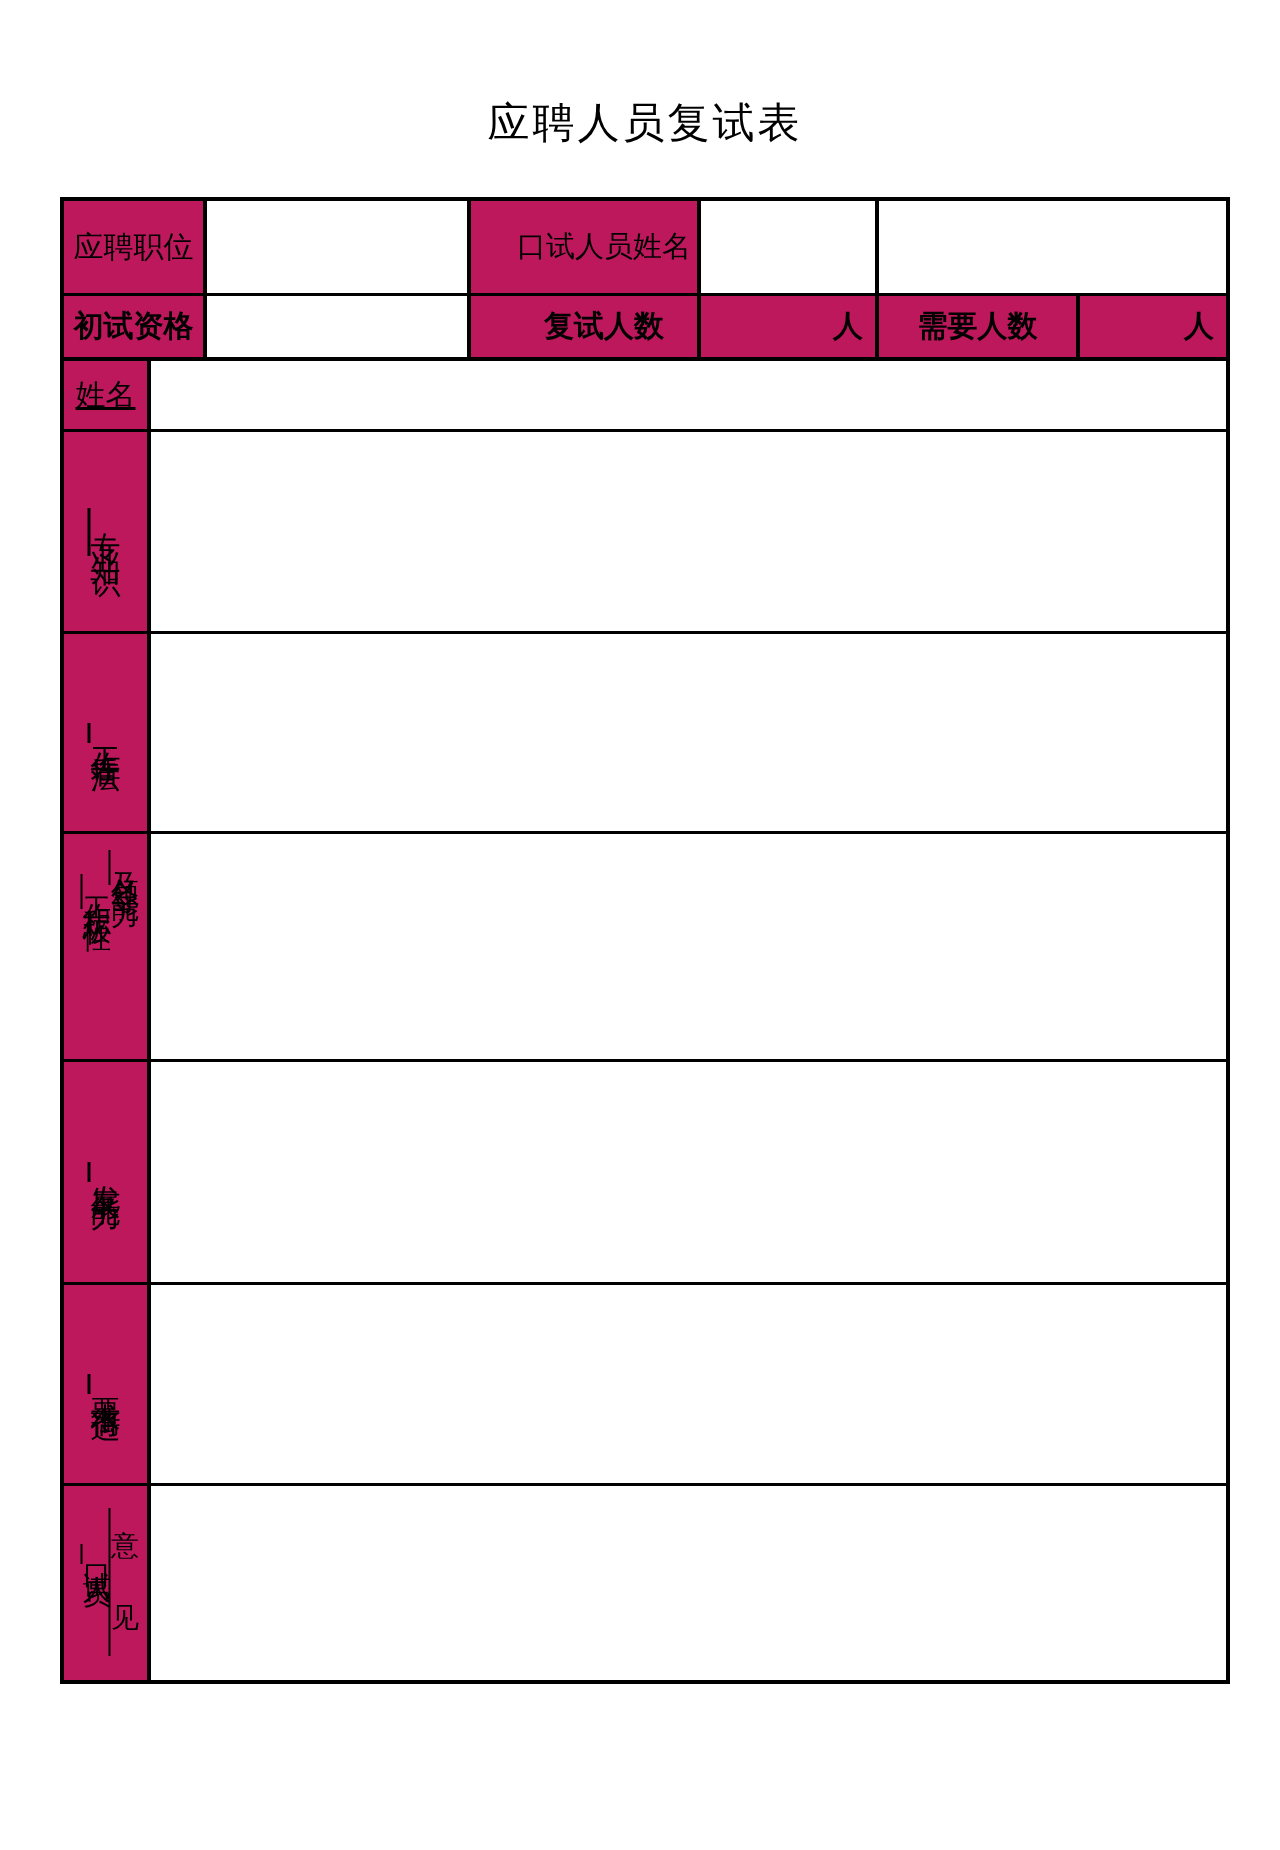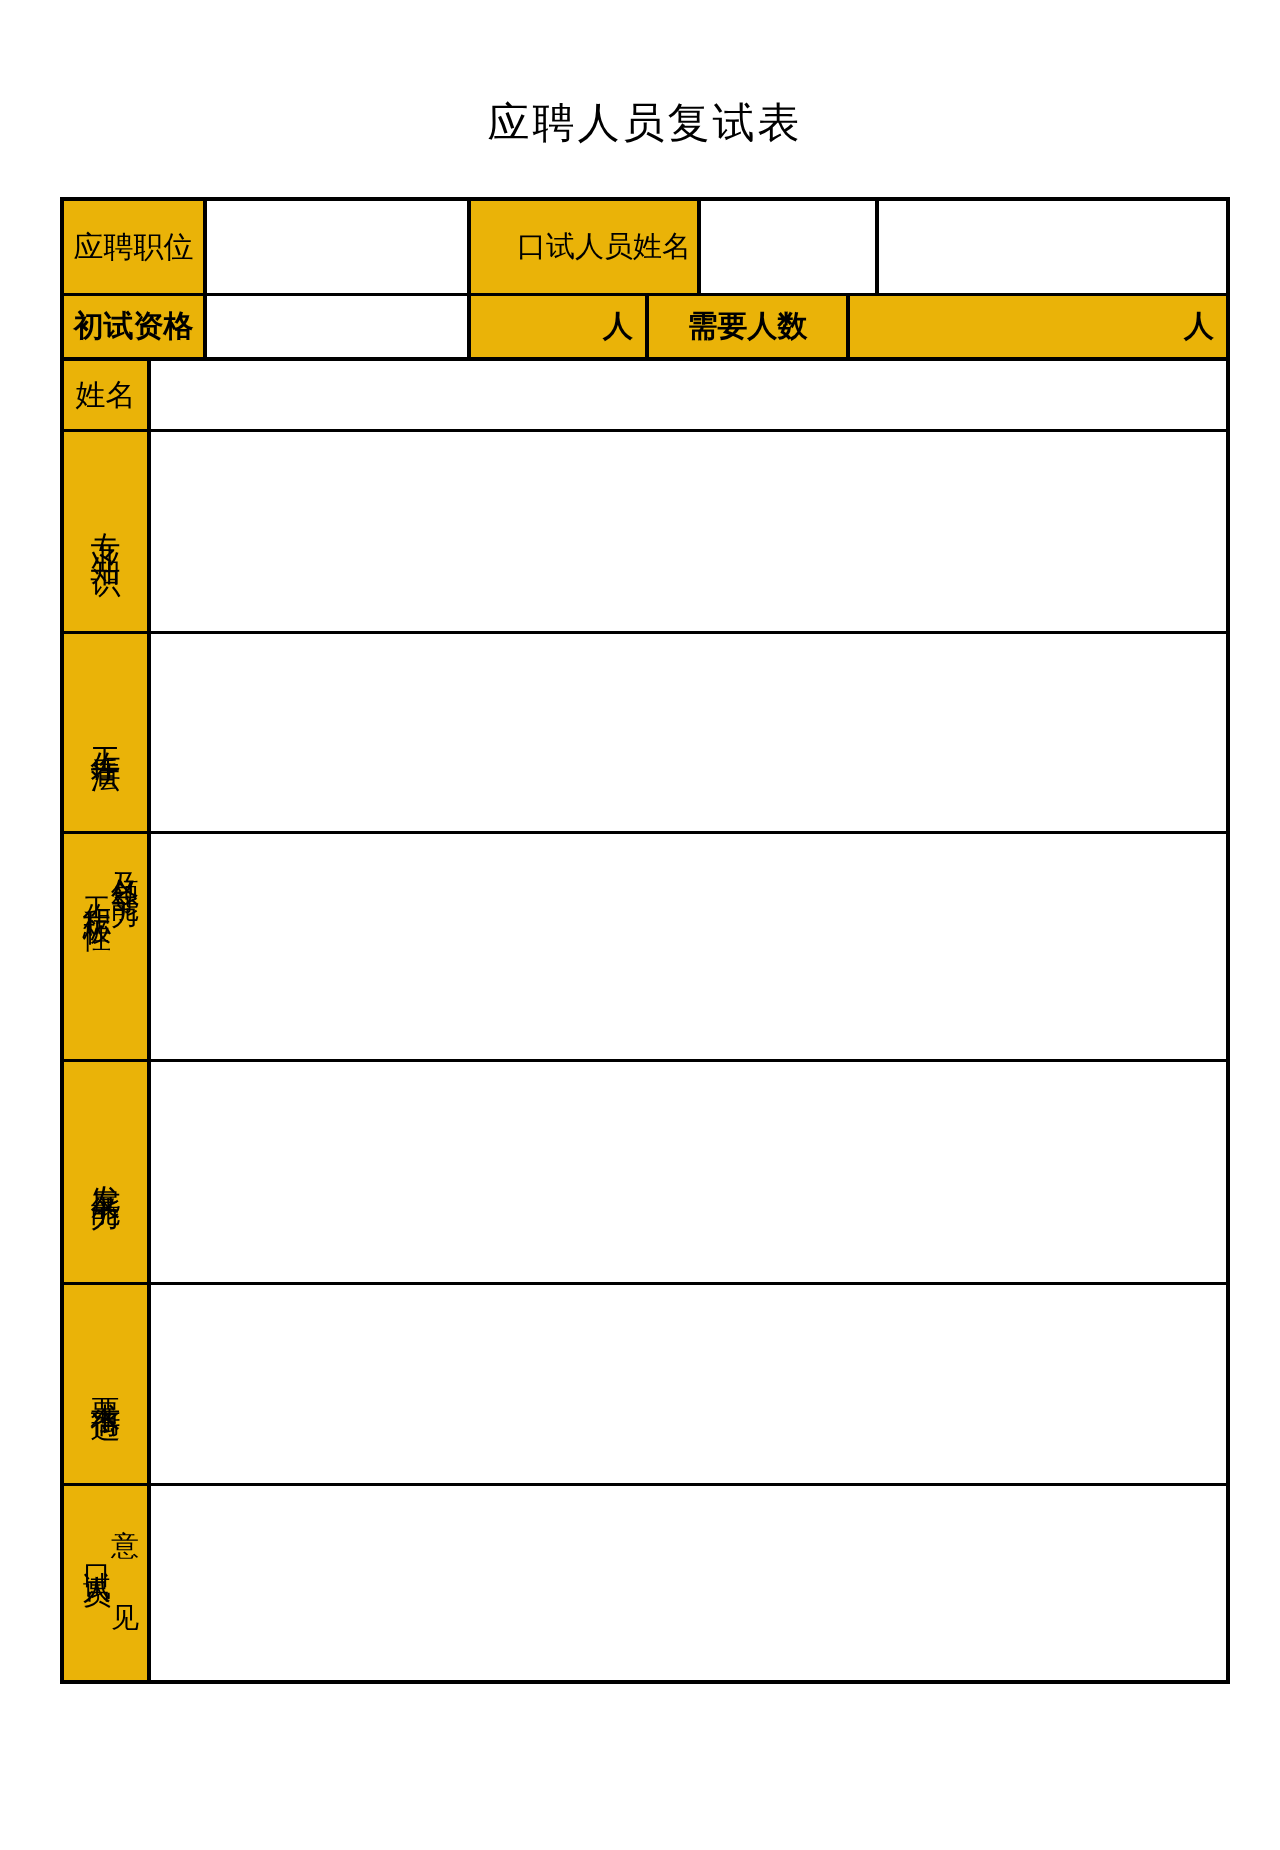--- a/index.html
+++ b/index.html
@@ -29,21 +29,21 @@
   .form-table {
     position: absolute;
     left: 60px;
     top: 197px;
     width: 1170px;
     height: 1487px;
     border: 4px solid #000;
     box-sizing: border-box;
     display: flex;
     flex-direction: column;
-    background: #eab308;
+    background: #be185d;
   }
   .row {
     display: flex;
     box-sizing: border-box;
     border-bottom: 3px solid #000;
     flex-shrink: 0;
   }
   .row.thick-bottom { border-bottom-width: 4px; }
   .row.last { border-bottom: none; flex: 1; }
   .cell {
@@ -65,21 +65,21 @@
   .h-r6 { height: 228px; }
   .h-r7 { height: 223px; }
   .h-r8 { height: 201px; }
   
   .w-c1 { width: 143px; }
   .w-c2 { width: 264px; }
   .w-c3 { width: 190px; margin-left: 40px; }
   .w-c4 { width: 178px; }
   .w-c5 { width: 201px; }
   
-  .w-label { width: 87px; }
+  .w-label { width: 87px; text-decoration: underline; }
   .small-label { font-size: 29px; letter-spacing: 0; }
   .unit-cell {
     justify-content: flex-end;
     padding-right: 12px;
   }
   .blank-cell { background: #fff; }
   
   .vtext {
     writing-mode: vertical-rl;
     text-orientation: upright;
@@ -116,20 +116,21 @@
     <div class="cell w-c1">应聘职位</div>
     <div class="cell w-c2 blank-cell"></div>
     <div class="cell w-c3 small-label">口试人员姓名</div>
     <div class="cell w-c4 blank-cell"></div>
     <div class="cell last blank-cell"></div>
   </div>
 
   <div class="row h-r2 thick-bottom">
     <div class="cell w-c1">初试资格</div>
     <div class="cell w-c2 blank-cell"></div>
+    <div class="cell w-c3">复试人数</div>
     <div class="cell w-c4 unit-cell">
       <span>人</span>
     </div>
     <div class="cell w-c5">需要人数</div>
     <div class="cell last unit-cell">
       <span>人</span>
     </div>
   </div>
 
   <div class="row h-r3">

